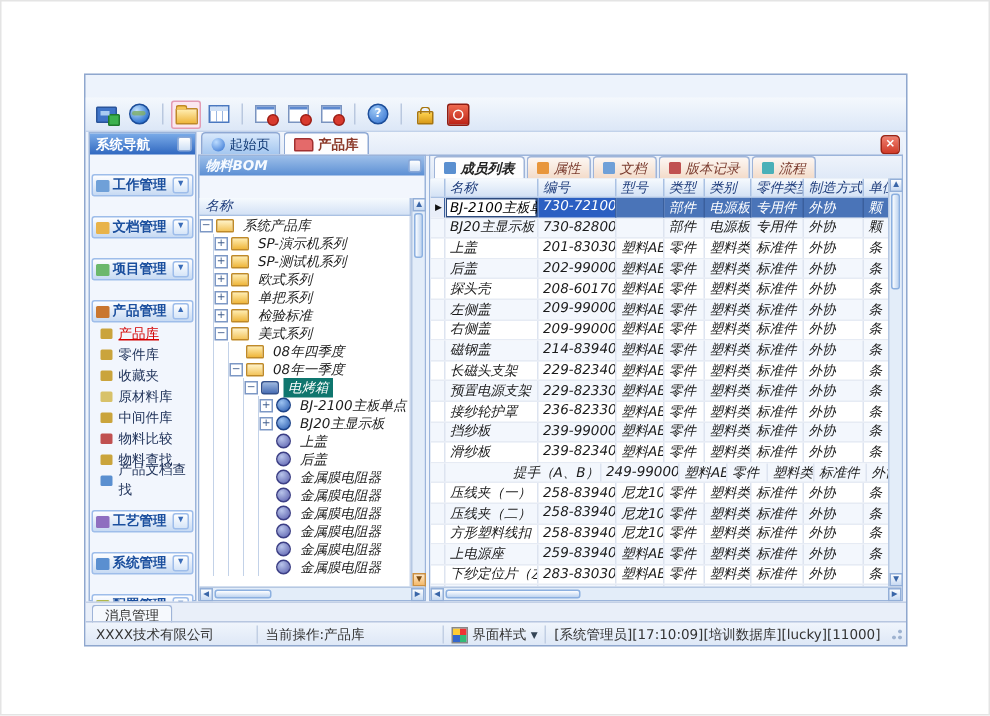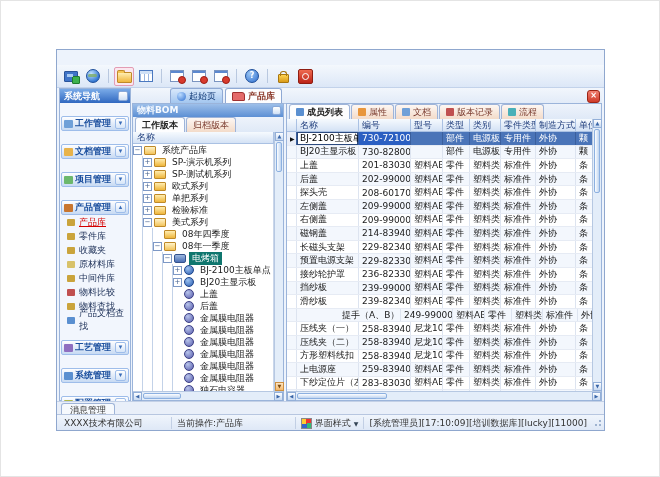--- a/index.html
+++ b/index.html
@@ -47,27 +47,27 @@
   .sb-group .lbl{flex:1;overflow:hidden;white-space:nowrap;}
   .sb-gicon{width:9px;height:8px;border-radius:1px;margin-right:2px;flex:none;}
   .sb-chev{width:11px;height:11px;flex:none;background:linear-gradient(#fff,#d6e5f8);border:1px solid #9ebdea;border-radius:2px;color:#3a6cb8;font-size:6px;line-height:9px;text-align:center;box-sizing:border-box;}
   .sb-item{height:14px;display:flex;align-items:center;padding-left:7px;color:#20335a;}
   .sb-iicon{width:8px;height:7px;border-radius:1px;margin-right:4px;flex:none;}
   .sb-item.sel .ilbl{color:#d40000;text-decoration:underline;}
   
   .workarea{position:absolute;left:75px;top:0;right:2px;bottom:0;}
   .doc-tabs{position:absolute;left:0;top:0;right:0;height:15px;display:flex;align-items:flex-end;gap:2px;padding-left:2px;border-bottom:1px solid #aebfdd;background:linear-gradient(#f2f6fc,#e2ebf8);}
   .dtab{height:14px;display:flex;align-items:center;gap:3px;padding:0 6px;border:1px solid #8fa9d4;border-bottom:none;border-radius:3px 3px 0 0;background:#f8fafd;color:#333;}
-  .dtab.hl{background:linear-gradient(#d8e8fb,#a3c6ef);color:#123a75;margin-left:36px;}
+  .dtab.hl{background:linear-gradient(#d8e8fb,#a3c6ef);color:#123a75;}
   .dtab.act{background:#fdfdfe;color:#8c3a2a;font-weight:bold;}
   .dtab-ic1{width:9px;height:9px;border-radius:50%;background:radial-gradient(circle at 35% 30%,#bcdcff,#2f6fd0);flex:none;}
   .dtab-ic2{width:11px;height:7px;background:#e46a6a;border:1px solid #a03030;border-radius:1px 3px 1px 1px;flex:none;}
   .doc-close{position:absolute;right:2px;top:2px;width:11px;height:11px;background:linear-gradient(#f08070,#cf3a28);border:1px solid #9c2415;border-radius:3px;color:#fff;font-size:8px;line-height:10px;text-align:center;font-weight:bold;}
   
-  .panel{position:absolute;top:15px;bottom:0;background:#f2f6fd;border:1px solid #9bb4da;box-sizing:border-box;}
+  .panel{position:absolute;top:15px;bottom:0;background:#f2f6fd;border:1px solid #9bb4da;box-sizing:border-box;font-style:italic;}
   .bom-panel{left:0;width:152px;}
   .grid-panel{left:154px;right:0;}
   .bom-caption{height:13px;background:linear-gradient(#9dbfe9,#5c8fd4);color:#f6faff;display:flex;align-items:center;justify-content:space-between;padding:0 2px 0 4px;font-weight:bold;}
   .bom-cap-btn{width:9px;height:9px;background:linear-gradient(#fff,#cfe0f5);border:1px solid #89a8d8;border-radius:2px;box-sizing:border-box;}
   .subtabs{height:15px;display:flex;align-items:flex-end;padding-left:2px;background:linear-gradient(#eef3fb,#dfe9f7);border-bottom:1px solid #aebfdd;}
   .stab{height:14px;display:flex;align-items:center;gap:3px;padding:0 6px;border:1px solid #9fb4d8;border-bottom:none;border-radius:3px 3px 0 0;margin-right:1px;}
   .stab.act{background:#fdfdfe;color:#222;font-weight:bold;}
   .stab.inact{background:linear-gradient(#fdf7f3,#f3dbc9);color:#7a3b2e;}
   .stab-ic{width:8px;height:8px;border-radius:1px;flex:none;}
   
@@ -254,24 +254,20 @@
               <span>产品库</span>
             </div>
           </div>
       <div class="doc-close">×</div>
 
       <div class="panel bom-panel">
         <div class="bom-caption">
           <span>物料BOM</span>
           <span class="bom-cap-btn"></span>
         </div>
-        <div class="subtabs" id="bomtabs">
-              <div class="stab act">工作版本</div>
-              <div class="stab inact">归档版本</div>
-            </div>
         <div class="tree-header">名称</div>
         <div class="tree-body" id="tree">
               <div class="trow">
                 <div class="tguide" style="width: 0px;"></div>
                 <div class="texp">−</div>
                 <div class="ticon ti-folder-open"></div>
                 <span class="tlbl">系统产品库</span>
               </div>
               <div class="trow">
                 <div class="tguide" style="width: 10px;"></div>
@@ -379,26 +375,20 @@
                 <div class="tguide" style="width: 40px;"></div>
                 <div class="texp none"></div>
                 <div class="ticon ti-part"></div>
                 <span class="tlbl">金属膜电阻器</span>
               </div>
               <div class="trow">
                 <div class="tguide" style="width: 40px;"></div>
                 <div class="texp none"></div>
                 <div class="ticon ti-part"></div>
                 <span class="tlbl">金属膜电阻器</span>
-              </div>
-              <div class="trow">
-                <div class="tguide" style="width: 40px;"></div>
-                <div class="texp none"></div>
-                <div class="ticon ti-part"></div>
-                <span class="tlbl">独石电容器</span>
               </div>
             </div>
         <div class="vscroll" style="top:28px;bottom:9px;">
           <div class="sar" style="top:0;">▲</div>
           <div class="sthumb" style="top:10px;left:1px;right:1px;height:30px;"></div>
           <div class="sar warm" style="bottom:0;">▼</div>
         </div>
         <div class="hscroll">
           <div class="sar" style="left:0;top:0;">◀</div>
           <div class="sthumb hthumb" style="left:10px;top:1px;bottom:1px;width:38px;"></div>

